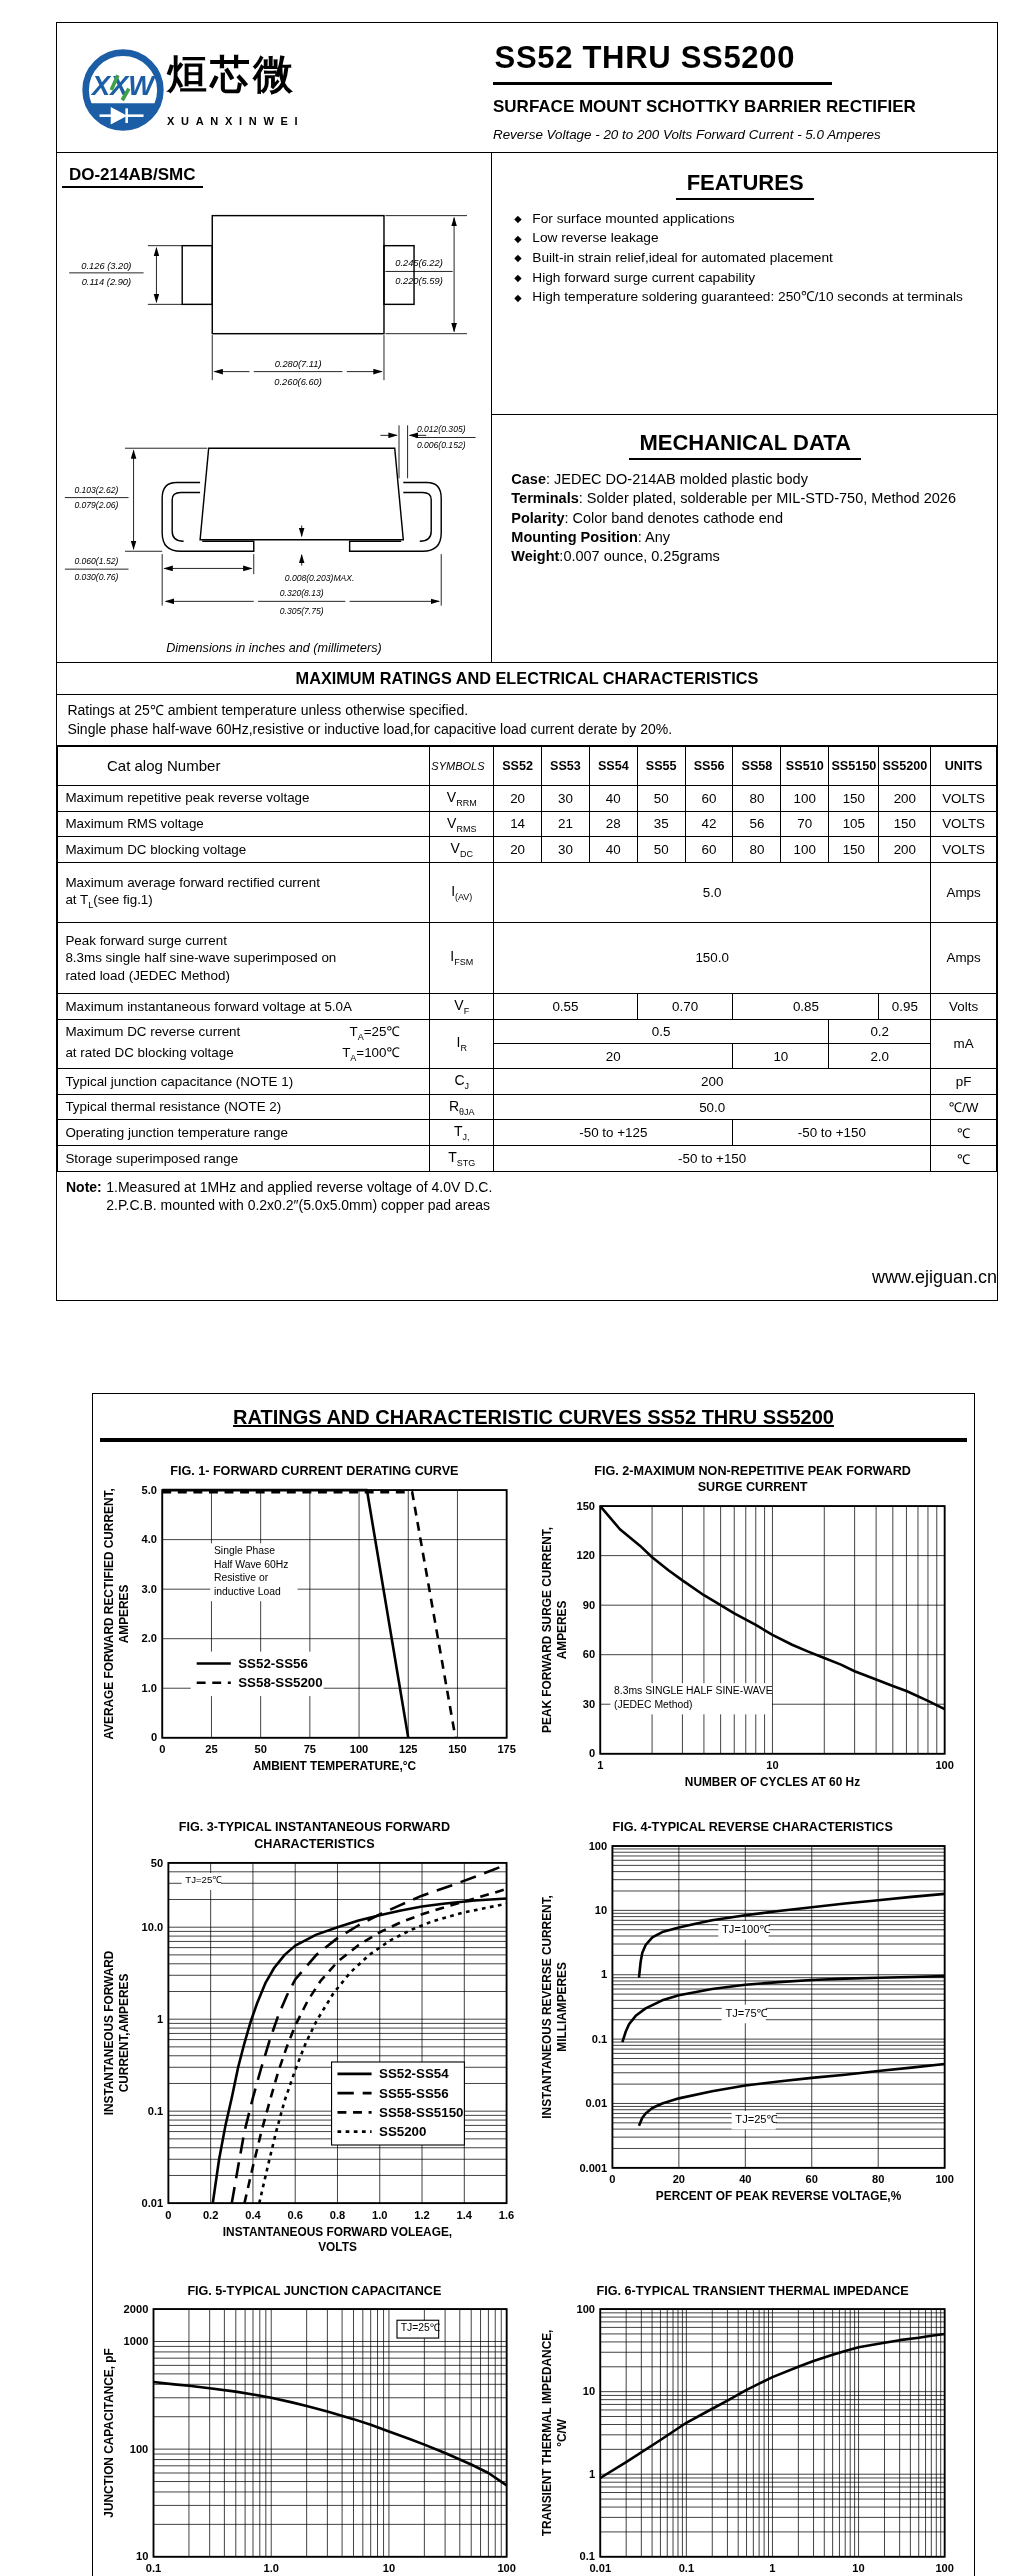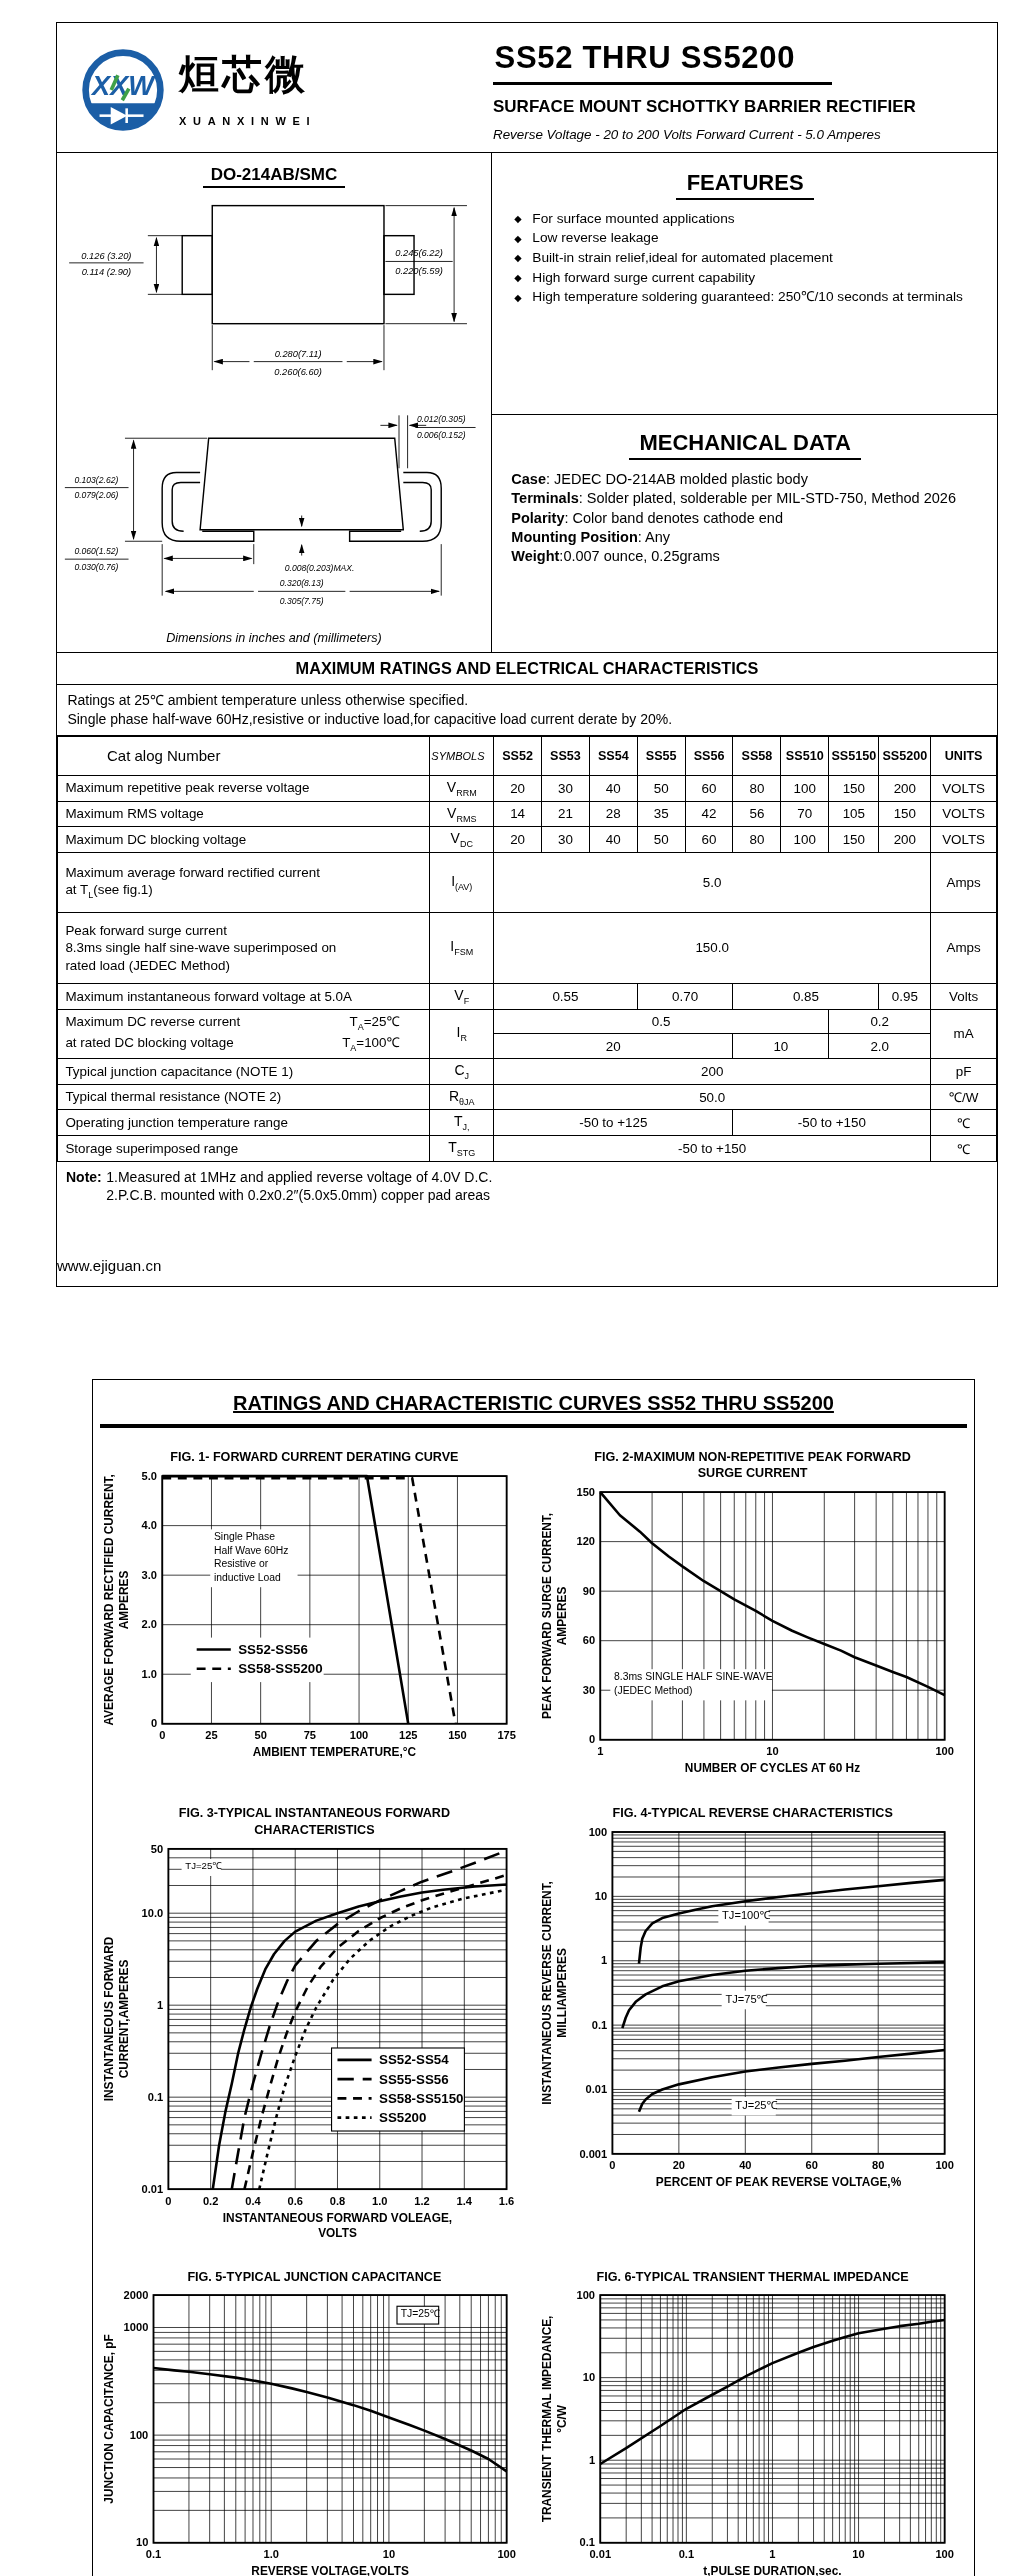--- a/index.html
+++ b/index.html
@@ -3,32 +3,32 @@
 <meta charset="utf-8">
 <style>
   html,body{margin:0;padding:0;background:#fff;}
   body{width:1031px;font-family:"Liberation Sans",sans-serif;color:#000;-webkit-font-smoothing:antialiased;}
   .page{background:#fff;border:1.5px solid #000;box-sizing:border-box;}
   .page1{width:942px;margin:22px 0 0 56px;min-height:1260px;display:flex;flex-direction:column;}
   .page2{width:883px;margin:92px 0 0 92px;min-height:1180px;display:flex;flex-direction:column;}
 
   
   .p1-header{display:flex;border-bottom:1.5px solid #000;padding:15px 18px 10.4px 22px;align-items:center;}
-  .logo-wrap{width:46%;display:flex;align-items:center;gap:12px;}
+  .logo-wrap{width:46%;display:flex;align-items:center;}
   .logo-text .cn{font-size:40px;font-weight:bold;letter-spacing:3px;line-height:1.05;}
   .logo-text .latin{font-size:11px;font-weight:600;letter-spacing:6.7px;margin-top:20px;}
   .title-block{flex:1;padding-top:1.5px;}
   .main-title{font-size:31px;font-weight:bold;margin:0 0 12px 0;display:inline-block;border-bottom:3.7px solid #000;padding:0 37px 6px 1.5px;letter-spacing:0.7px;}
   .sub-title{font-size:17px;font-weight:bold;margin:0 0 10.4px 0;}
   .tagline{font-size:13.4px;font-style:italic;}
 
   
   .p1-mid{display:flex;border-bottom:0;}
   .pkg-col{width:435px;border-right:1.5px solid #000;padding:12px 4.5px 3px 4.5px;box-sizing:border-box;}
-  .pkg-title{text-align:center;margin-bottom:0;}
+  .pkg-title{text-align:left;margin-bottom:10px;}
   .pkg-title span{font-size:17px;font-weight:bold;border-bottom:2.2px solid #000;padding:0 7.4px 2.2px 7.4px;}
   .pkg-caption{text-align:center;font-size:12.6px;font-style:italic;margin:7.4px 0 4.5px 0;}
   .feat-col{flex:1;display:flex;flex-direction:column;}
   .features{padding:13.4px 18px 15px 19.3px;min-height:261px;box-sizing:border-box;}
   .sec-title{text-align:center;margin:3px 0 15px 0;}
   .sec-title span{font-size:22px;font-weight:bold;border-bottom:2.2px solid #000;padding:0 10.4px 3px 10.4px;}
   .features ul{list-style:none;margin:0;padding:0 3px;}
   .features li{font-size:13.7px;line-height:1.22;margin:3px 0;padding-left:18px;position:relative;}
   .features li::before{content:"◆";position:absolute;left:0;top:2.2px;font-size:9.6px;}
   .mech{border-top:1.5px solid #000;padding:12px 18px 7.4px 19.3px;flex:1;}
@@ -47,21 +47,21 @@
   th.unit-h{font-size:12.6px;font-weight:bold;text-align:center;}
   td.lbl{font-size:13.4px;text-align:left;padding:3.7px 4.5px 3.7px 7.4px;line-height:1.3;}
   td.lbl .lline{display:flex;justify-content:space-between;padding-right:25px;}
   td.sym{font-size:14px;text-align:center;}
   td.val{font-size:13.4px;text-align:center;padding:3px 0.7px;}
   td.unit{font-size:13.4px;text-align:center;}
   sub{font-size:9px;}
   .notes{padding:7.4px 9px 0 9px;font-size:14px;min-height:88px;display:flex;gap:4.5px;}
   .notes .nlabel{font-weight:bold;white-space:nowrap;}
   .notes .nlines div{margin-bottom:1.5px;}
-  .p1-footer,.p2-footer{text-align:left;font-size:15px;margin:25px 0 12px 0;}
+  .p1-footer,.p2-footer{text-align:right;font-size:18px;margin:25px 0 12px 0;}
   .p1-footer{margin-top:auto;}
 
   
   .p2-titlebar{font-size:20px;font-weight:bold;text-align:center;padding:12px 0 9px 0;text-decoration:underline;}
   .p2-rule{height:3.7px;background:#000;margin:0 7.4px;}
   .figs{display:grid;grid-template-columns:1fr 1fr;gap:22px 1.5px;padding:21px 3px 4.5px 3px;justify-items:center;align-items:start;}
   .figure{width:427px;}
   .fig-title{font-weight:bold;font-size:12.6px;text-align:center;line-height:1.3;margin-bottom:1.5px;}
   svg text{font-family:"Liberation Sans",sans-serif;}
   .dimtext{font-style:italic;font-size:13px;}

